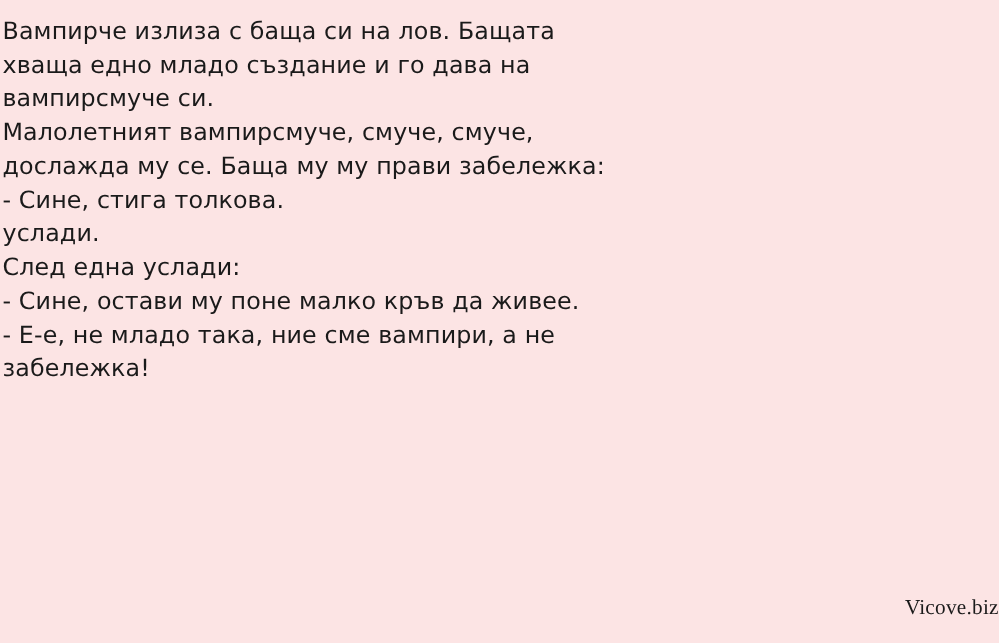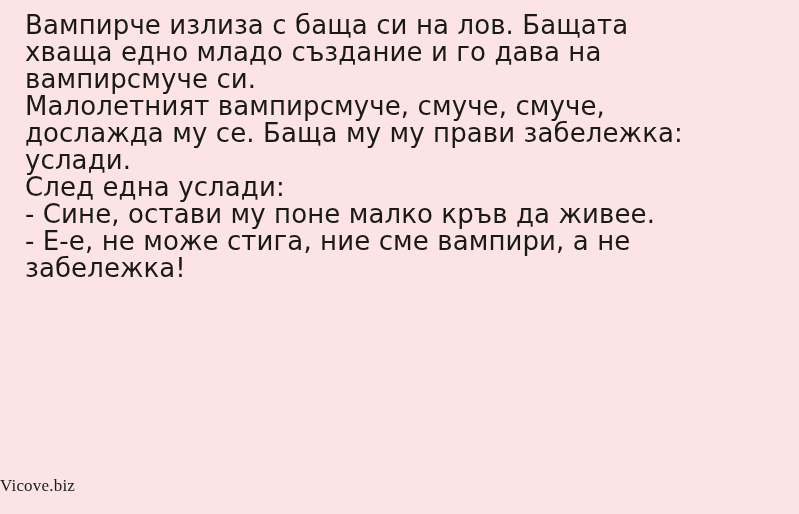--- a/index.html
+++ b/index.html
@@ -14,62 +14,63 @@
     overflow: hidden;
   }
   .page {
     position: relative;
     width: 799px;
     height: 514px;
     box-sizing: border-box;
   }
   .joke-body {
     position: absolute;
-    left: 25px;
+    left: 2px;
     top: 12px;
     width: 760px;
     color: #1a1a1a;
-    font-size: 26px;
+    font-size: 19px;
     line-height: 27px;
     letter-spacing: 0.1px;
   }
   .joke-line {
     white-space: pre-wrap;
     margin: 0;
   }
   .footer {
     position: absolute;
     left: 0;
     top: 476px;
     width: 799px;
-    text-align: left;
+    text-align: right;
   }
   .footer-link {
     font-family: "Liberation Serif", serif;
     font-size: 17px;
     color: #1a1a1a;
     text-decoration: none;
     letter-spacing: 0.2px;
   }
 </style>
 </head>
 <body>
 
 <div class="page">
 
   <div class="joke-body">
     <p class="joke-line">Вампирче излиза с баща си на лов. Бащата</p>
     <p class="joke-line">хваща едно младо създание и го дава на</p>
     <p class="joke-line">вампирсмуче си.</p>
     <p class="joke-line">Малолетният вампирсмуче, смуче, смуче,</p>
     <p class="joke-line">дослажда му се. Баща му му прави забележка:</p>
+    <p class="joke-line">- Сине, стига толкова.</p>
     <p class="joke-line">услади.</p>
     <p class="joke-line">След една услади:</p>
     <p class="joke-line">- Сине, остави му поне малко кръв да живее.</p>
-    <p class="joke-line">- Е-е, не може стига, ние сме вампири, а не</p>
+    <p class="joke-line">- Е-е, не младо така, ние сме вампири, а не</p>
     <p class="joke-line">забележка!</p>
   </div>
 
   <div class="footer">
     <a class="footer-link" href="#">Vicove.biz</a>
   </div>
 
 </div>
 
 </body></html>

